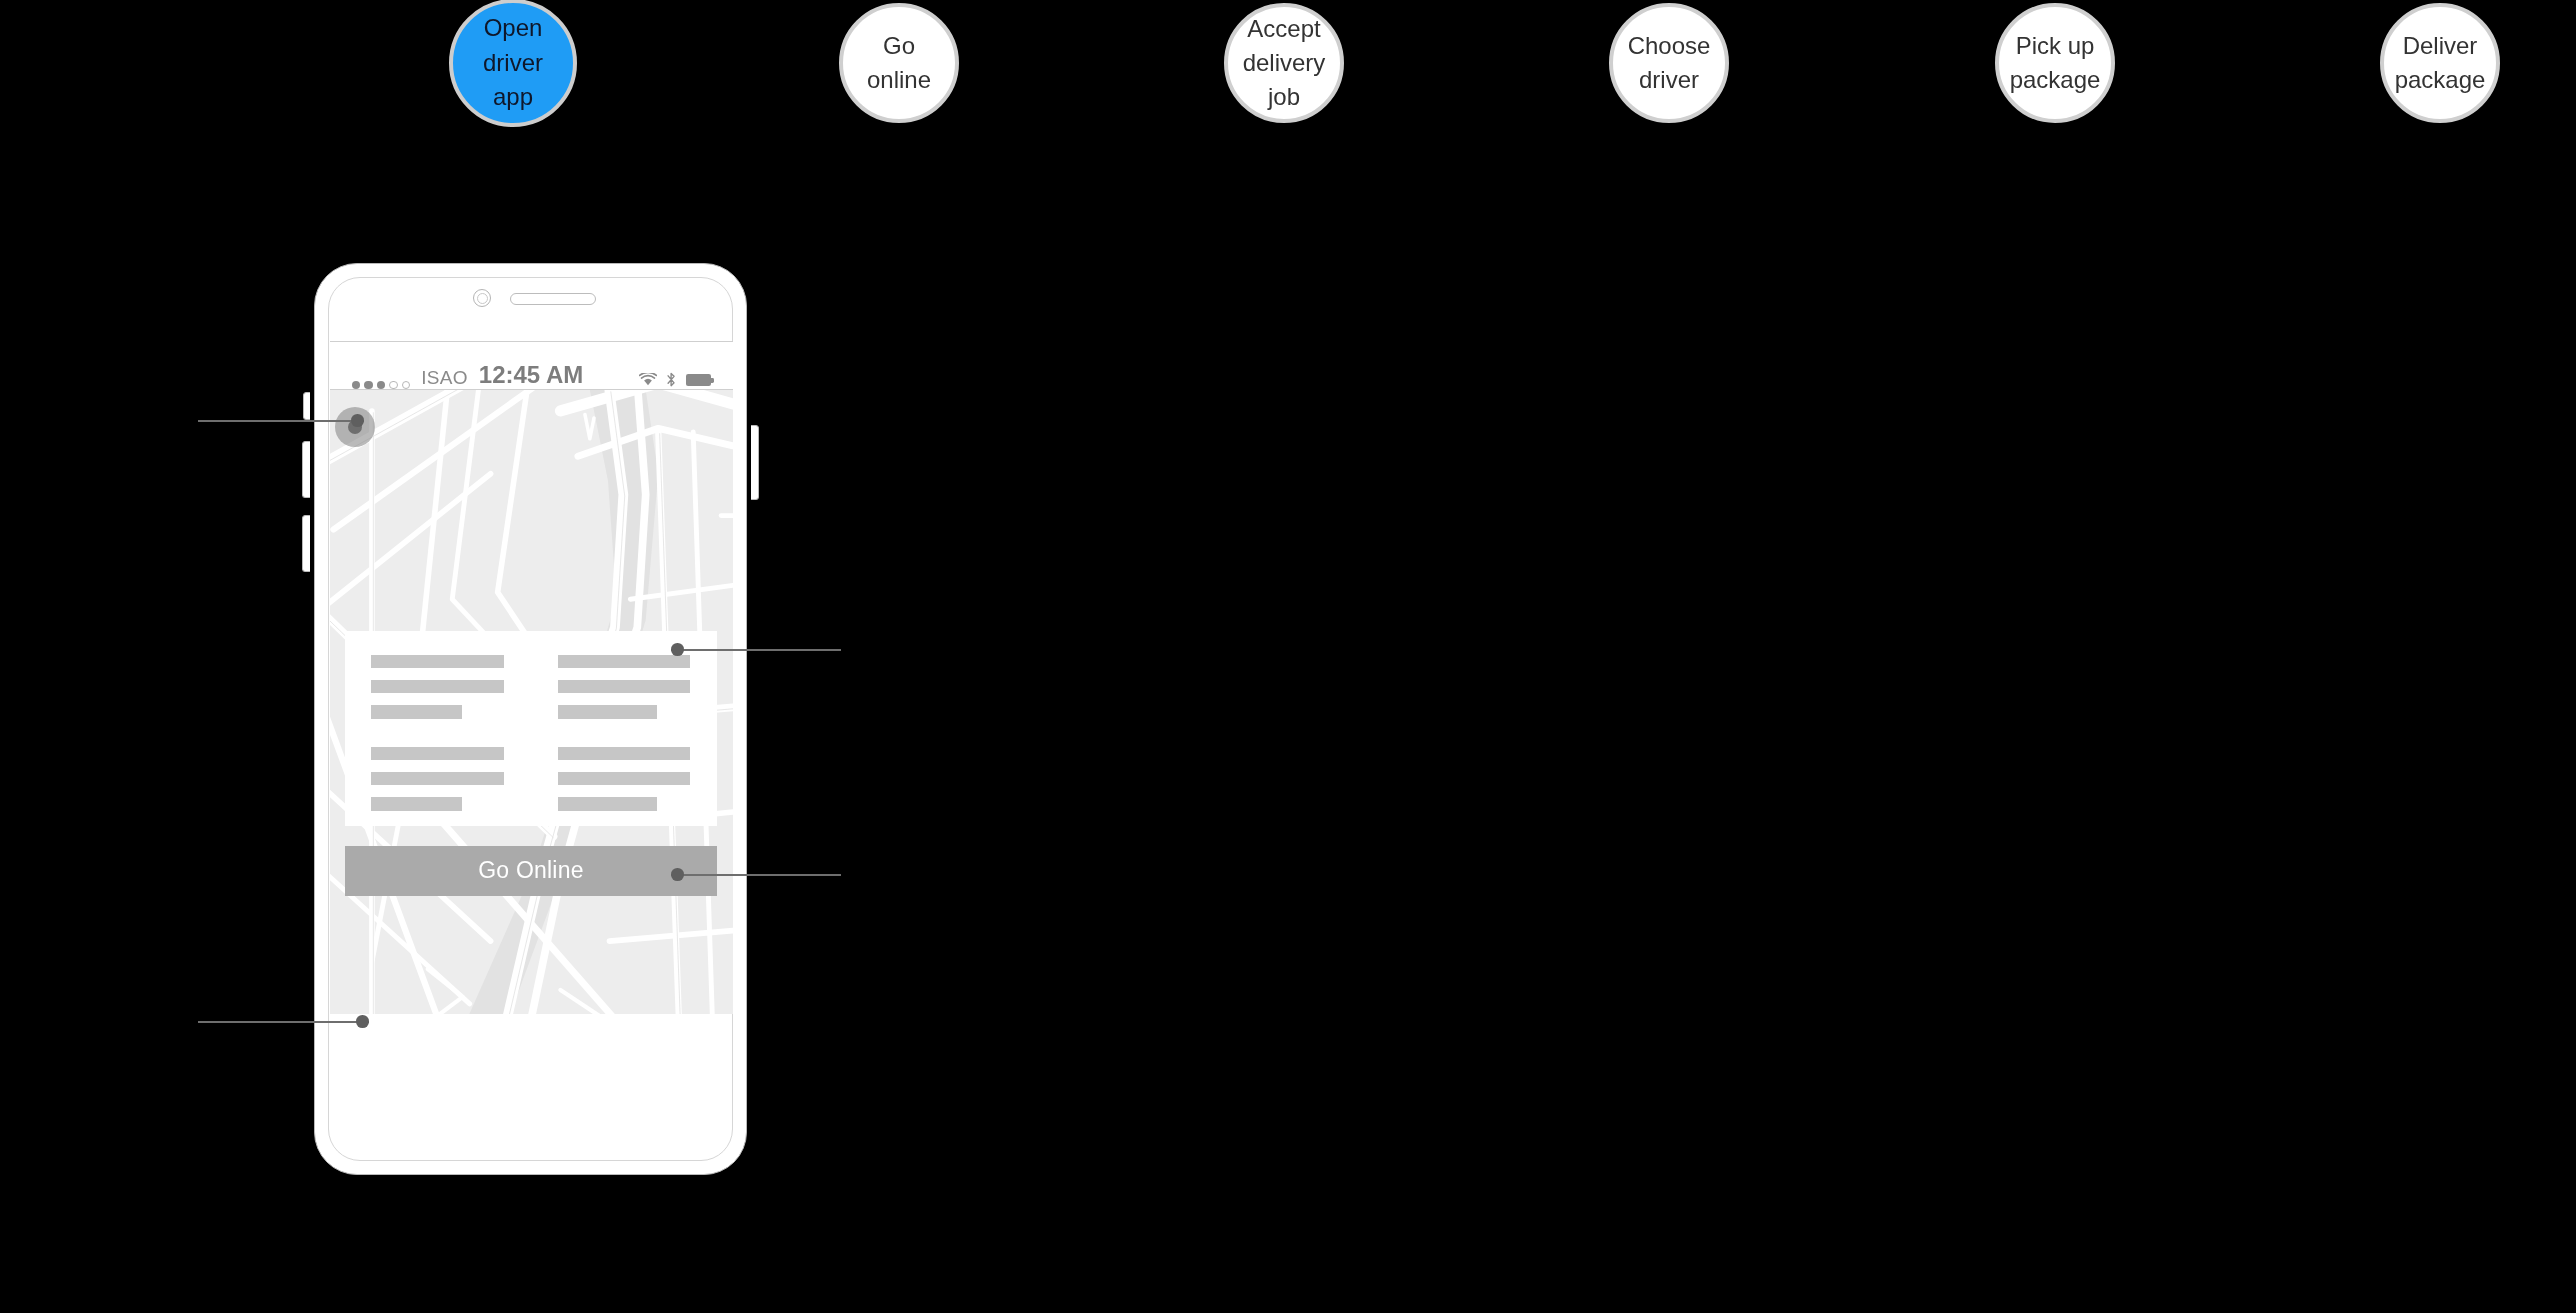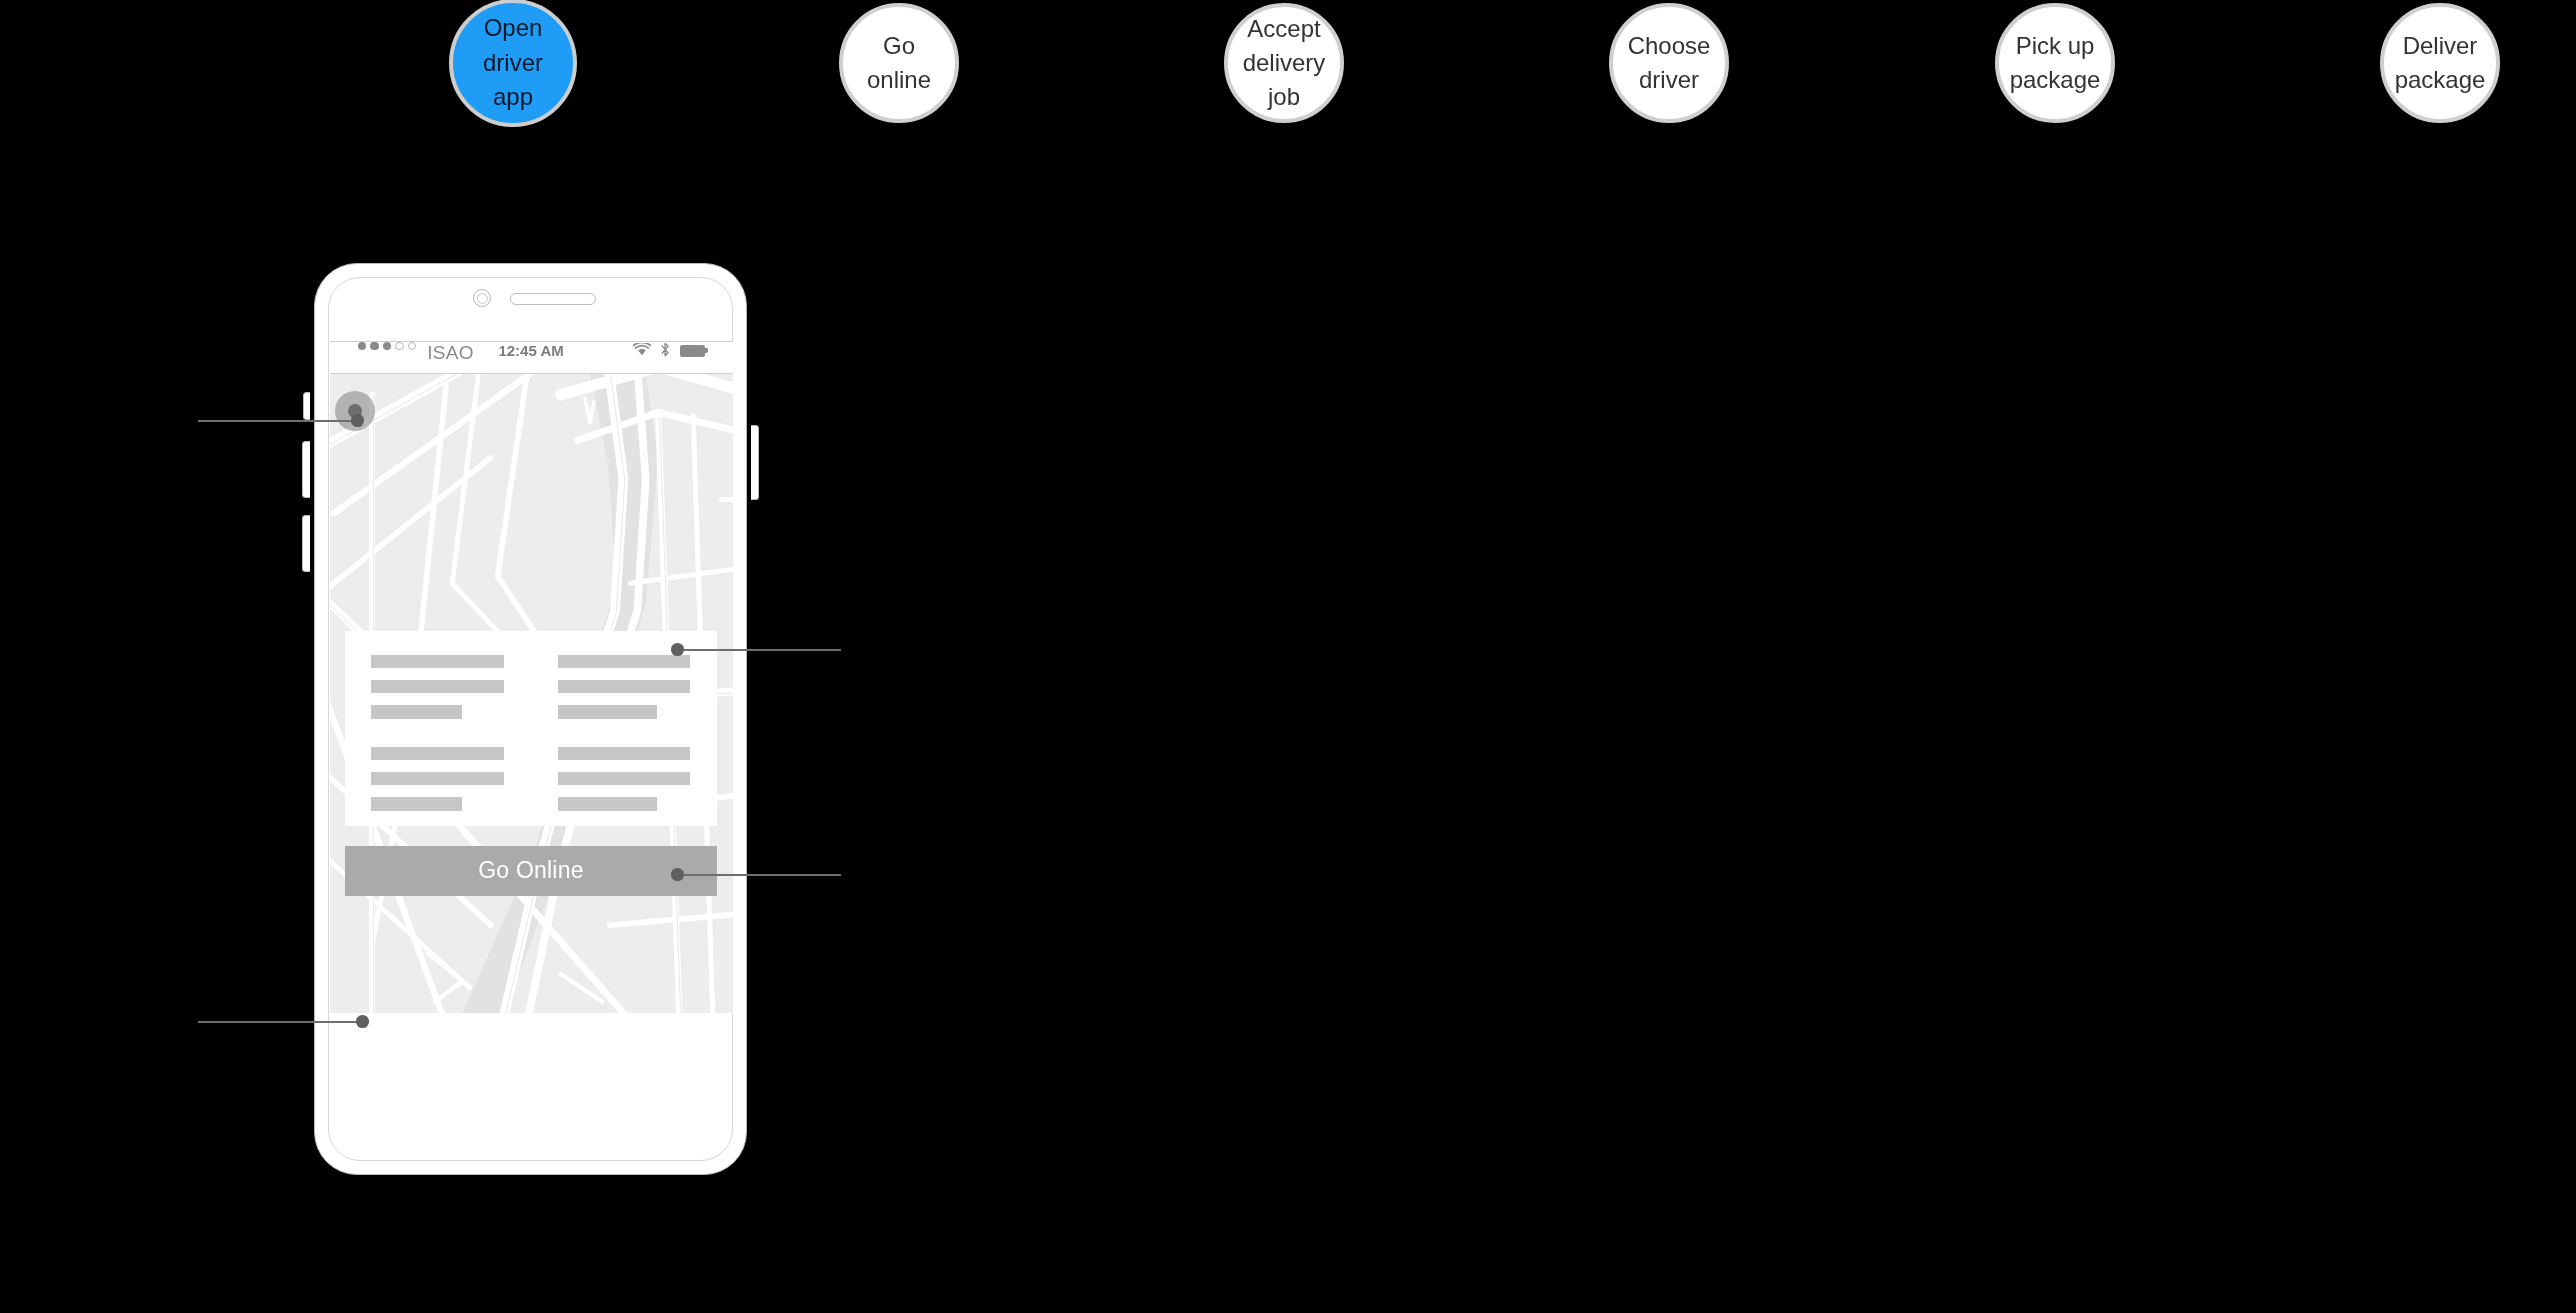--- a/index.html
+++ b/index.html
@@ -115,43 +115,43 @@
     top: 77px;
     width: 403px;
     height: 673px;
     background: #ffffff;
     overflow: hidden;
   }
 
   
   .status-bar {
     position: relative;
-    height: 33px;
+    height: 49px;
     background: #ffffff;
     border-top: 0.7px solid #cfcfcf;
     border-bottom: 0.7px solid #cfcfcf;
     display: flex;
-    align-items: flex-start;
-    padding: 0 28px;
+    align-items: flex-end;
+    padding: 0 22px;
     color: #8a8a8a;
   }
   .signal-dots { display: flex; align-items: center; gap: 4.2px; }
   .sdot { width: 8.4px; height: 8.4px; border-radius: 50%; background: #8a8a8a; }
   .sdot.empty { background: transparent; border: 1.4px solid #b7b7b7; }
   .carrier {
     margin-left: 11px;
     font-size: 19px;
     color: #8a8a8a;
     letter-spacing: 0.3px;
   }
   .clock {
     position: absolute;
     left: 0; right: 0;
     text-align: center;
-    font-size: 15px;
+    font-size: 24px;
     font-weight: bold;
     color: #7d7d7d;
   }
   .status-right {
     margin-left: auto;
     display: flex;
     align-items: center;
     gap: 9px;
     position: relative;
     z-index: 2;

